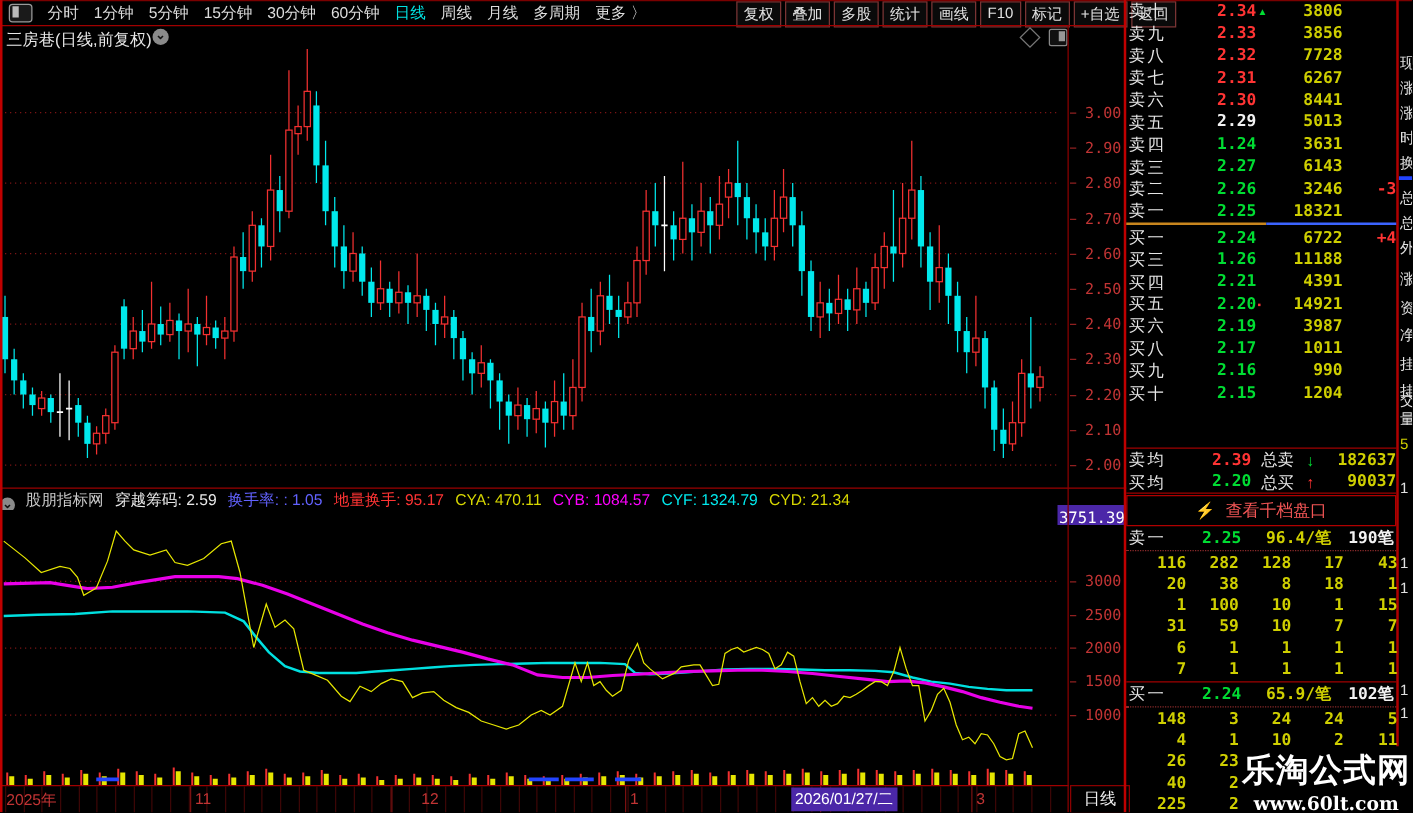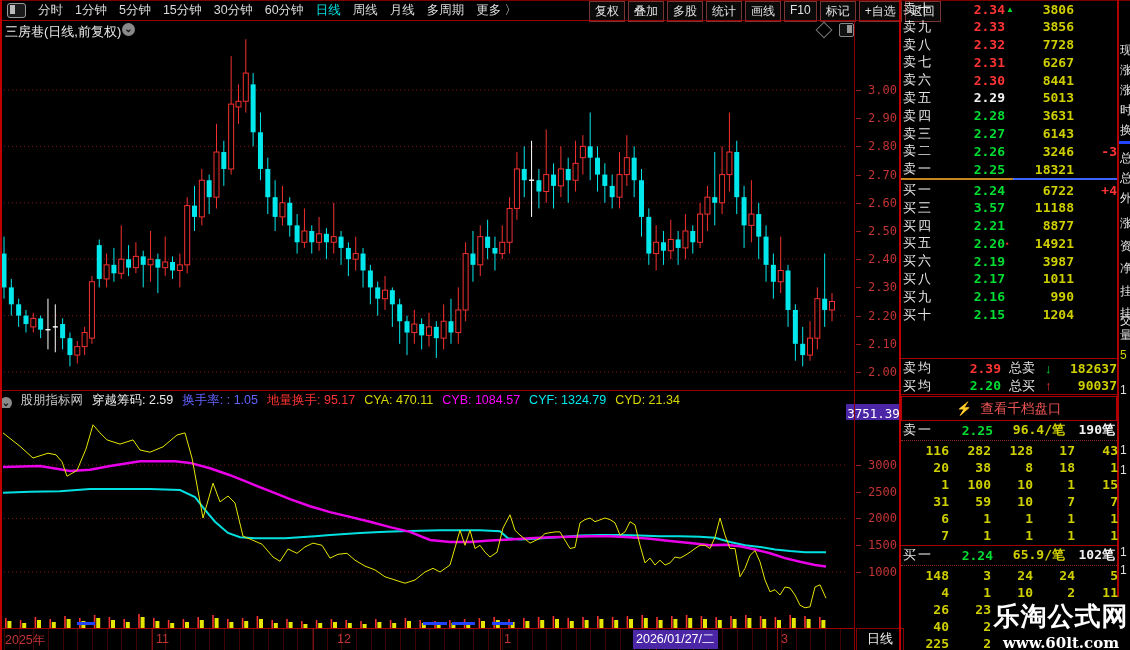--- a/index.html
+++ b/index.html
@@ -861,21 +861,21 @@
         </div>
         <div class="ob-row">
           <span class="ob-lab">卖五</span>
           <span class="num c-white">2.29</span>
           <span class="mark c-red"></span>
           <span class="num c-yellow">5013</span>
           <span class="num c-red"></span>
         </div>
         <div class="ob-row">
           <span class="ob-lab">卖四</span>
-          <span class="num c-green">2.28</span>
+          <span class="num c-green">1.24</span>
           <span class="mark c-red"></span>
           <span class="num c-yellow">3631</span>
           <span class="num c-red"></span>
         </div>
         <div class="ob-row">
           <span class="ob-lab">卖三</span>
           <span class="num c-green">2.27</span>
           <span class="mark c-red"></span>
           <span class="num c-yellow">6143</span>
           <span class="num c-red"></span>
@@ -902,30 +902,30 @@
     <div id="ob-buy" style="position:absolute;left:0;top:181px;width:216px;">
         <div class="ob-row">
           <span class="ob-lab">买一</span>
           <span class="num c-green">2.24</span>
           <span class="mark c-red"></span>
           <span class="num c-yellow">6722</span>
           <span class="num c-red">+4</span>
         </div>
         <div class="ob-row">
           <span class="ob-lab">买三</span>
-          <span class="num c-green">3.57</span>
+          <span class="num c-green">1.26</span>
           <span class="mark c-red"></span>
           <span class="num c-yellow">11188</span>
           <span class="num c-red"></span>
         </div>
         <div class="ob-row">
           <span class="ob-lab">买四</span>
           <span class="num c-green">2.21</span>
           <span class="mark c-red"></span>
-          <span class="num c-yellow">8877</span>
+          <span class="num c-yellow">4391</span>
           <span class="num c-red"></span>
         </div>
         <div class="ob-row">
           <span class="ob-lab">买五</span>
           <span class="num c-green">2.20</span>
           <span class="mark c-red">▪</span>
           <span class="num c-yellow">14921</span>
           <span class="num c-red"></span>
         </div>
         <div class="ob-row">

